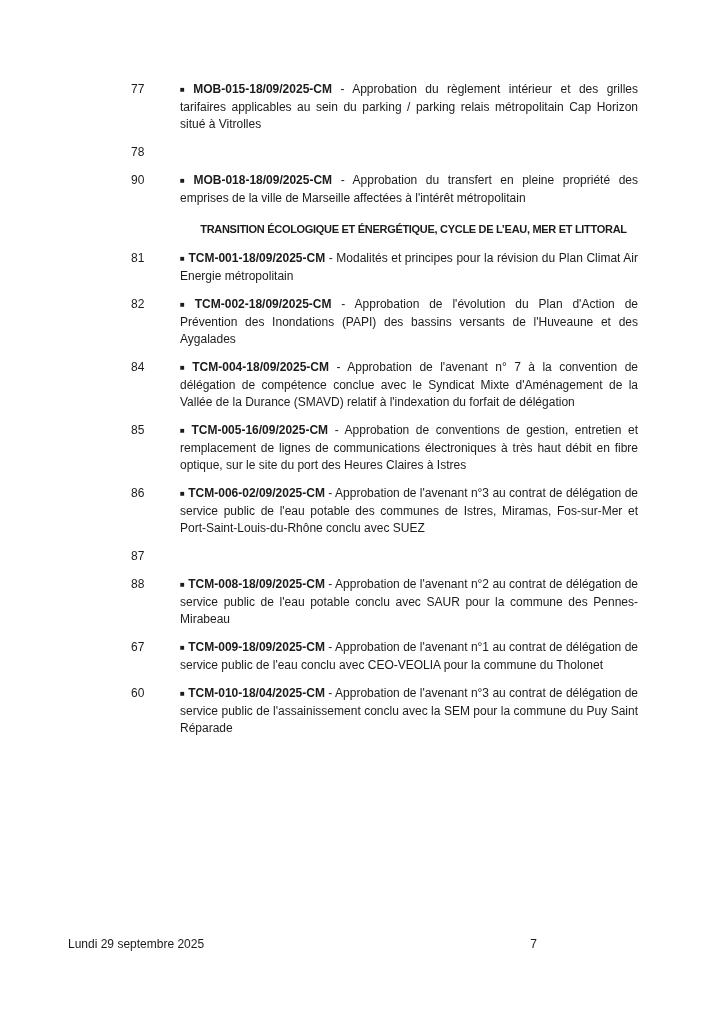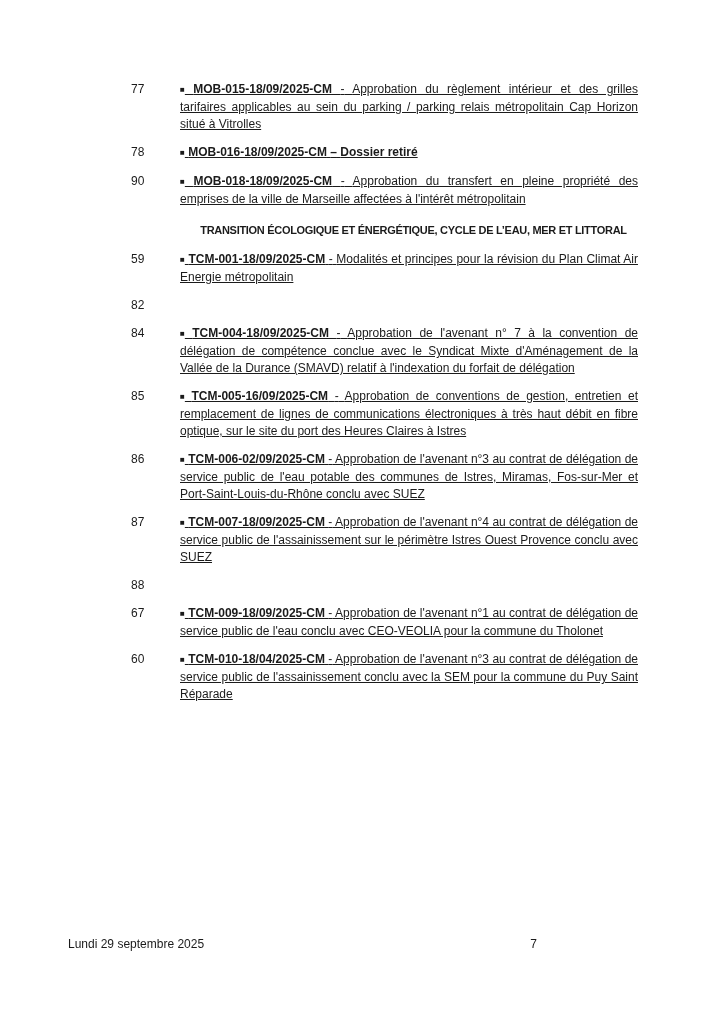--- a/index.html
+++ b/index.html
@@ -36,21 +36,20 @@
     display: flex;
     margin-left: 123px;
     margin-bottom: 11px;
   }
   .item-number {
     flex: 0 0 49px;
   }
   .item-text {
     width: 458px;
     text-align: justify;
-    text-decoration: underline;
   }
   .bullet {
     font-size: 8px;
     display: inline-block;
     transform: translateY(-1px);
   }
   .code {
     font-weight: bold;
   }
   .item-text.bold-desc .sep,
@@ -74,52 +73,52 @@
 <body>
 
 <div class="page">
   <div class="content">
       <div class="item">
     <span class="item-number">77</span>
     <span class="item-text"><span class="bullet">■</span> <span class="code">MOB-015-18/09/2025-CM</span> <span class="sep">-</span> <span class="desc">Approbation du règlement intérieur et des grilles tarifaires applicables au sein du parking / parking relais métropolitain Cap Horizon situé à Vitrolles</span></span>
   </div>
       <div class="item">
     <span class="item-number">78</span>
-    <span class="item-text bold-desc"><span class="bullet">■</span> <span class="code">MOB-016-18/09/2025-CM</span> <span class="sep">–</span> <span class="desc">Dossier retiré</span></span>
   </div>
       <div class="item">
     <span class="item-number">90</span>
     <span class="item-text"><span class="bullet">■</span> <span class="code">MOB-018-18/09/2025-CM</span> <span class="sep">-</span> <span class="desc">Approbation du transfert en pleine propriété des emprises de la ville de Marseille affectées à l'intérêt métropolitain</span></span>
   </div>
       <div class="section-heading">TRANSITION ÉCOLOGIQUE ET ÉNERGÉTIQUE, CYCLE DE L’EAU, MER ET LITTORAL</div>
       <div class="item">
-    <span class="item-number">59</span>
+    <span class="item-number">81</span>
     <span class="item-text"><span class="bullet">■</span> <span class="code">TCM-001-18/09/2025-CM</span> <span class="sep">-</span> <span class="desc">Modalités et principes pour la révision du Plan Climat Air Energie métropolitain</span></span>
   </div>
       <div class="item">
     <span class="item-number">82</span>
+    <span class="item-text"><span class="bullet">■</span> <span class="code">TCM-002-18/09/2025-CM</span> <span class="sep">-</span> <span class="desc">Approbation de l'évolution du Plan d'Action de Prévention des Inondations (PAPI) des bassins versants de l'Huveaune et des Aygalades</span></span>
   </div>
       <div class="item">
     <span class="item-number">84</span>
     <span class="item-text"><span class="bullet">■</span> <span class="code">TCM-004-18/09/2025-CM</span> <span class="sep">-</span> <span class="desc">Approbation de l'avenant n° 7 à la convention de délégation de compétence conclue avec le Syndicat Mixte d'Aménagement de la Vallée de la Durance (SMAVD) relatif à l'indexation du forfait de délégation</span></span>
   </div>
       <div class="item">
     <span class="item-number">85</span>
     <span class="item-text"><span class="bullet">■</span> <span class="code">TCM-005-16/09/2025-CM</span> <span class="sep">-</span> <span class="desc">Approbation de conventions de gestion, entretien et remplacement de lignes de communications électroniques à très haut débit en fibre optique, sur le site du port des Heures Claires à Istres</span></span>
   </div>
       <div class="item">
     <span class="item-number">86</span>
     <span class="item-text"><span class="bullet">■</span> <span class="code">TCM-006-02/09/2025-CM</span> <span class="sep">-</span> <span class="desc">Approbation de l'avenant n°3 au contrat de délégation de service public de l'eau potable des communes de Istres, Miramas, Fos-sur-Mer et Port-Saint-Louis-du-Rhône conclu avec SUEZ</span></span>
   </div>
       <div class="item">
     <span class="item-number">87</span>
-    <span class="item-text"><span class="bullet">■</span> <span class="code">TCM-007-18/09/2025-CM</span> <span class="sep">-</span> <span class="desc">Approbation de l'avenant n°4 au contrat de délégation de service public de l'assainissement sur le périmètre Istres Ouest Provence conclu avec SUEZ</span></span>
   </div>
       <div class="item">
     <span class="item-number">88</span>
+    <span class="item-text"><span class="bullet">■</span> <span class="code">TCM-008-18/09/2025-CM</span> <span class="sep">-</span> <span class="desc">Approbation de l'avenant n°2 au contrat de délégation de service public de l'eau potable conclu avec SAUR pour la commune des Pennes-Mirabeau</span></span>
   </div>
       <div class="item">
     <span class="item-number">67</span>
     <span class="item-text"><span class="bullet">■</span> <span class="code">TCM-009-18/09/2025-CM</span> <span class="sep">-</span> <span class="desc">Approbation de l'avenant n°1 au contrat de délégation de service public de l'eau conclu avec CEO-VEOLIA pour la commune du Tholonet</span></span>
   </div>
       <div class="item">
     <span class="item-number">60</span>
     <span class="item-text"><span class="bullet">■</span> <span class="code">TCM-010-18/04/2025-CM</span> <span class="sep">-</span> <span class="desc">Approbation de l'avenant n°3 au contrat de délégation de service public de l'assainissement conclu avec la SEM pour la commune du Puy Saint Réparade</span></span>
   </div>
     </div>

